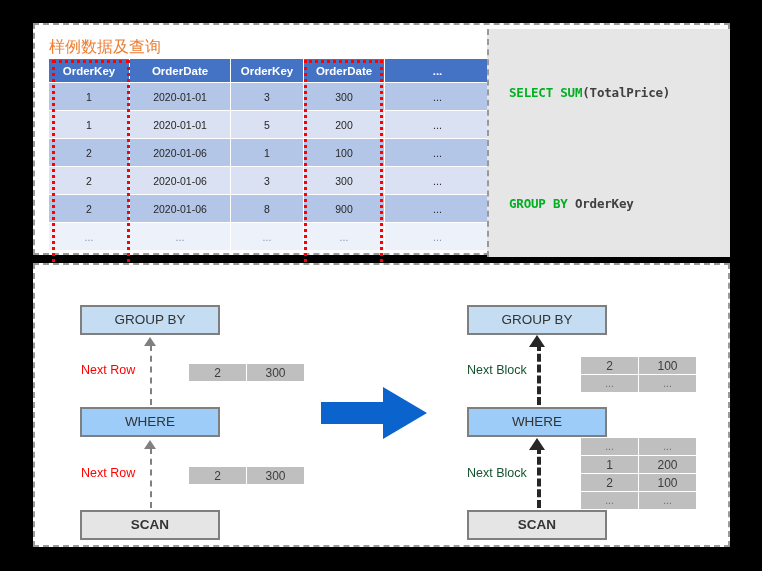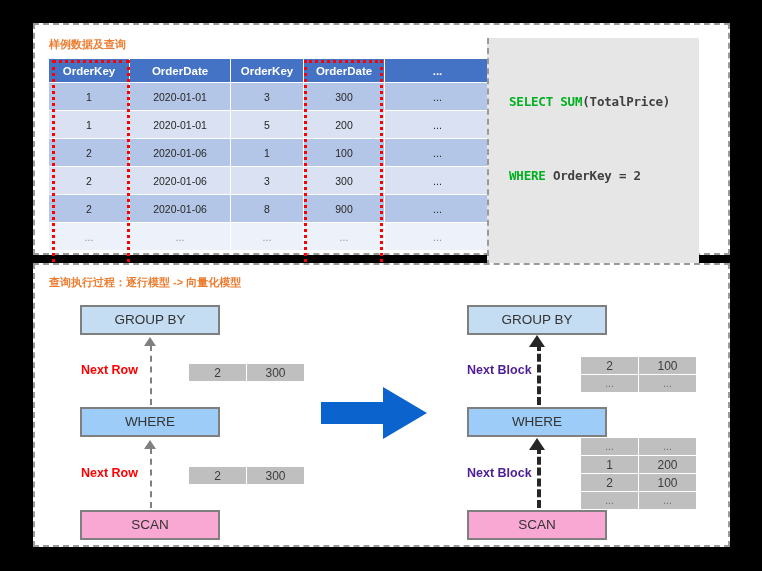--- a/index.html
+++ b/index.html
@@ -17,32 +17,32 @@
     background: #ffffff;
     border: 2px dashed #9a9a9a;
     box-sizing: border-box;
   }
   #panel-top    { left: 33px;  top: 23px;  width: 697px; height: 232px; }
   #panel-bottom { left: 33px;  top: 263px; width: 697px; height: 284px; }
 
   
   .sql-area {
     position: absolute;
-    left: 452px; top: 13px; width: 212px; height: 228px;
+    left: 452px; top: 4px; width: 243px; height: 228px;
     background: #e6e6e6;
     border-left: 2px dashed #9a9a9a;
     box-sizing: border-box;
   }
 
   
   .section-title {
     position: absolute;
     color: #ED7D31;
-    font-weight: bold;
-    font-size: 11px;
+    font-weight: normal;
+    font-size: 16px;
     letter-spacing: 0px;
     white-space: nowrap;
   }
   #title-top    { left: 14px; top: 12px; }
   #title-bottom { left: 14px; top: 10px; }
 
   
   .data-table {
     position: absolute;
     left: 13px; top: 33px;
@@ -109,21 +109,21 @@
     box-sizing: border-box;
     font-size: 13.5px;
     color: #333333;
     text-align: center;
     line-height: 26px;
     height: 30px;
     width: 140px;
   }
   .op-groupby { background: #C5DDF2; }
   .op-where   { background: #9CCCF7; }
-  .op-scan    { background: #f9a8d4; }
+  .op-scan    { background: #e5e5e5; font-weight: bold; }
 
   
   #l-groupby { left: 45px;  top: 40px; }
   #l-where   { left: 45px;  top: 142px; }
   #l-scan    { left: 45px;  top: 245px; }
   
   #r-groupby { left: 432px; top: 40px; }
   #r-where   { left: 432px; top: 142px; }
   #r-scan    { left: 432px; top: 245px; }
 
@@ -154,25 +154,25 @@
   }
   #l-arrow-1 { left: 115px; top: 72px;  height: 68px; }
   #l-arrow-2 { left: 115px; top: 175px; height: 68px; }
   #r-arrow-1 { left: 502px; top: 70px;  height: 70px; }
   #r-arrow-2 { left: 502px; top: 173px; height: 70px; }
 
   
   .flow-label {
     position: absolute;
     font-size: 12.5px;
-    font-weight: bold;
+    font-weight: normal;
     white-space: nowrap;
   }
   .label-red   { color: #FF0000; }
-  .label-green { color: #4c1d95; }
+  .label-green { color: #14532d; }
   #l-label-1 { left: 46px;  top: 98px; }
   #l-label-2 { left: 46px;  top: 201px; }
   #r-label-1 { left: 432px; top: 98px; }
   #r-label-2 { left: 432px; top: 201px; }
 
   
   .gray-tbl {
     position: absolute;
     border-collapse: collapse;
     table-layout: fixed;
@@ -265,27 +265,26 @@
           <td>...</td>
         </tr>
       </tbody>
     </table>
 
     <div class="col-highlight" id="hl-orderkey"></div>
     <div class="col-highlight" id="hl-totalprice"></div>
 
     <div class="sql-area">
       <div class="sql-line" id="sql-1"><span class="kw">SELECT SUM</span><span>(TotalPrice)</span></div>
-      <div class="sql-line" id="sql-3"><span class="kw">WHERE</span><span> OrderKey = 2</span></div>
+      <div class="sql-line" id="sql-4"><span class="kw">GROUP BY</span><span> OrderKey</span></div>
     </div>
   </div>
 
   <div class="panel" id="panel-bottom">
 
-    <div class="section-title" id="title-bottom">查询执行过程：逐行模型 -&gt; 向量化模型</div>
 
     <div class="op-box op-groupby" id="l-groupby">GROUP BY</div>
     <div class="op-box op-where" id="l-where">WHERE</div>
     <div class="op-box op-scan" id="l-scan">SCAN</div>
 
     <div class="arrow-v arrow-thin" id="l-arrow-1">
       <div class="head"></div>
       <div class="stem"></div>
     </div>
     <div class="arrow-v arrow-thin" id="l-arrow-2">

